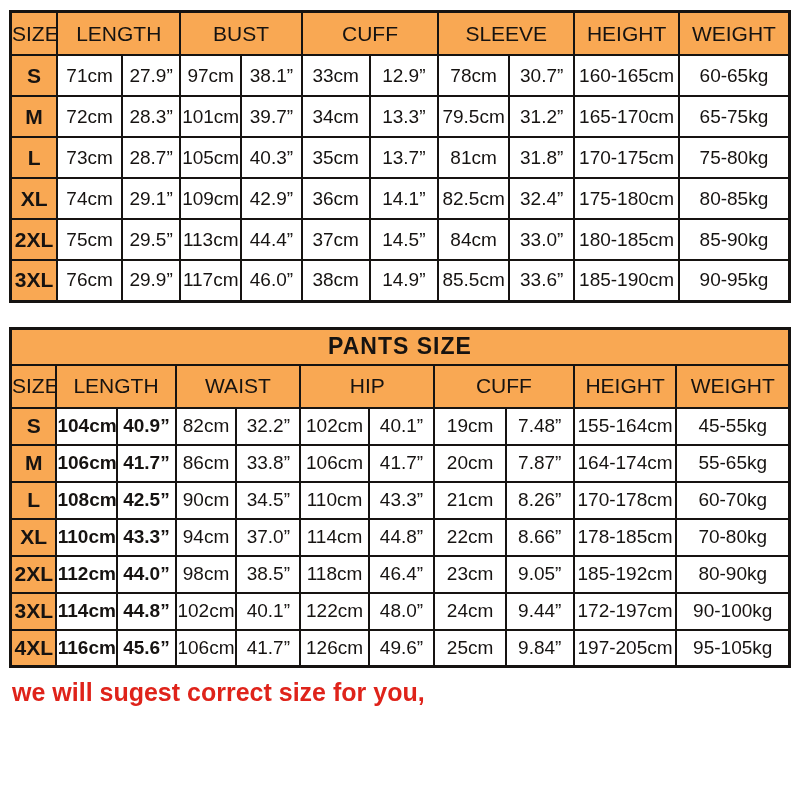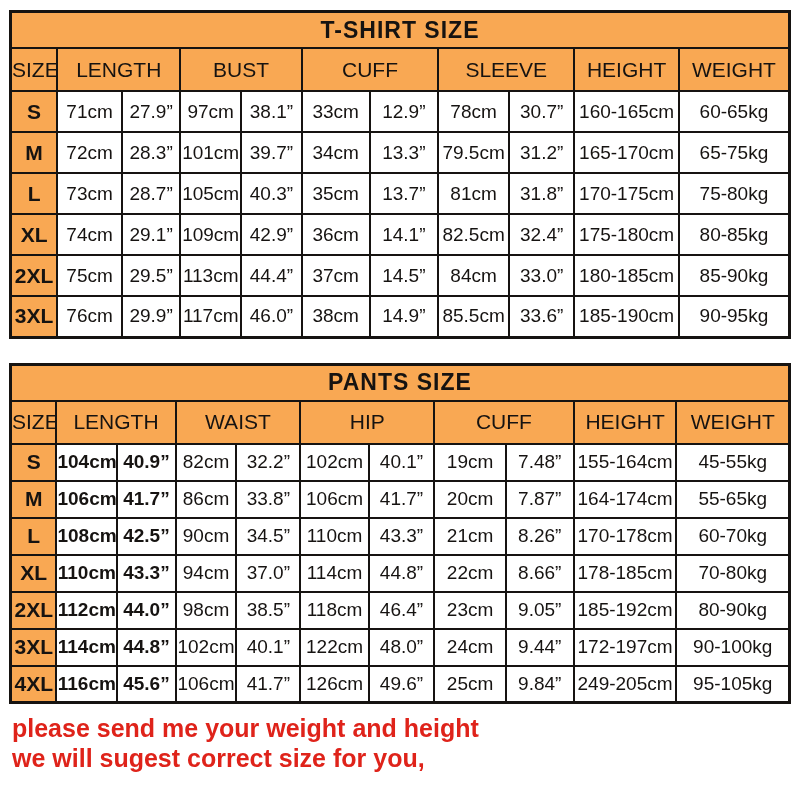--- a/index.html
+++ b/index.html
@@ -83,23 +83,20 @@
       <col style="width:7.8%">
         <col style="width:7.8%">
         <col style="width:8.7%">
       <col style="width:8.8%">
         <col style="width:9.1%">
         <col style="width:8.4%">
       <col style="width:13.4%">
         <col style="width:14.2%">
     </colgroup>
     <thead>
-      <tr>
-        <th colspan="11" class="table-title">T-SHIRT SIZE</th>
-      </tr>
       <tr>
           <th colspan="1" class="col-header">SIZE</th>
           <th colspan="2" class="col-header">LENGTH</th>
           <th colspan="2" class="col-header">BUST</th>
           <th colspan="2" class="col-header">CUFF</th>
           <th colspan="2" class="col-header">SLEEVE</th>
           <th colspan="1" class="col-header">HEIGHT</th>
           <th colspan="1" class="col-header">WEIGHT</th>
         </tr>
     </thead>
@@ -297,24 +294,23 @@
         <tr>
           <th class="size-cell">4XL</th>
           <td class="data-cell">116cm</td>
           <td class="data-cell">45.6”</td>
           <td class="data-cell">106cm</td>
           <td class="data-cell">41.7”</td>
           <td class="data-cell">126cm</td>
           <td class="data-cell">49.6”</td>
           <td class="data-cell">25cm</td>
           <td class="data-cell">9.84”</td>
-          <td class="data-cell">249-205cm</td>
+          <td class="data-cell">197-205cm</td>
           <td class="data-cell">95-105kg</td>
         </tr>
       </tbody>
   </table>
 
   <div class="note">
-    <div>please send me your weight and height</div>
     <div>we will sugest correct size for you,</div>
   </div>
 
 </div>
 
 </body></html>

